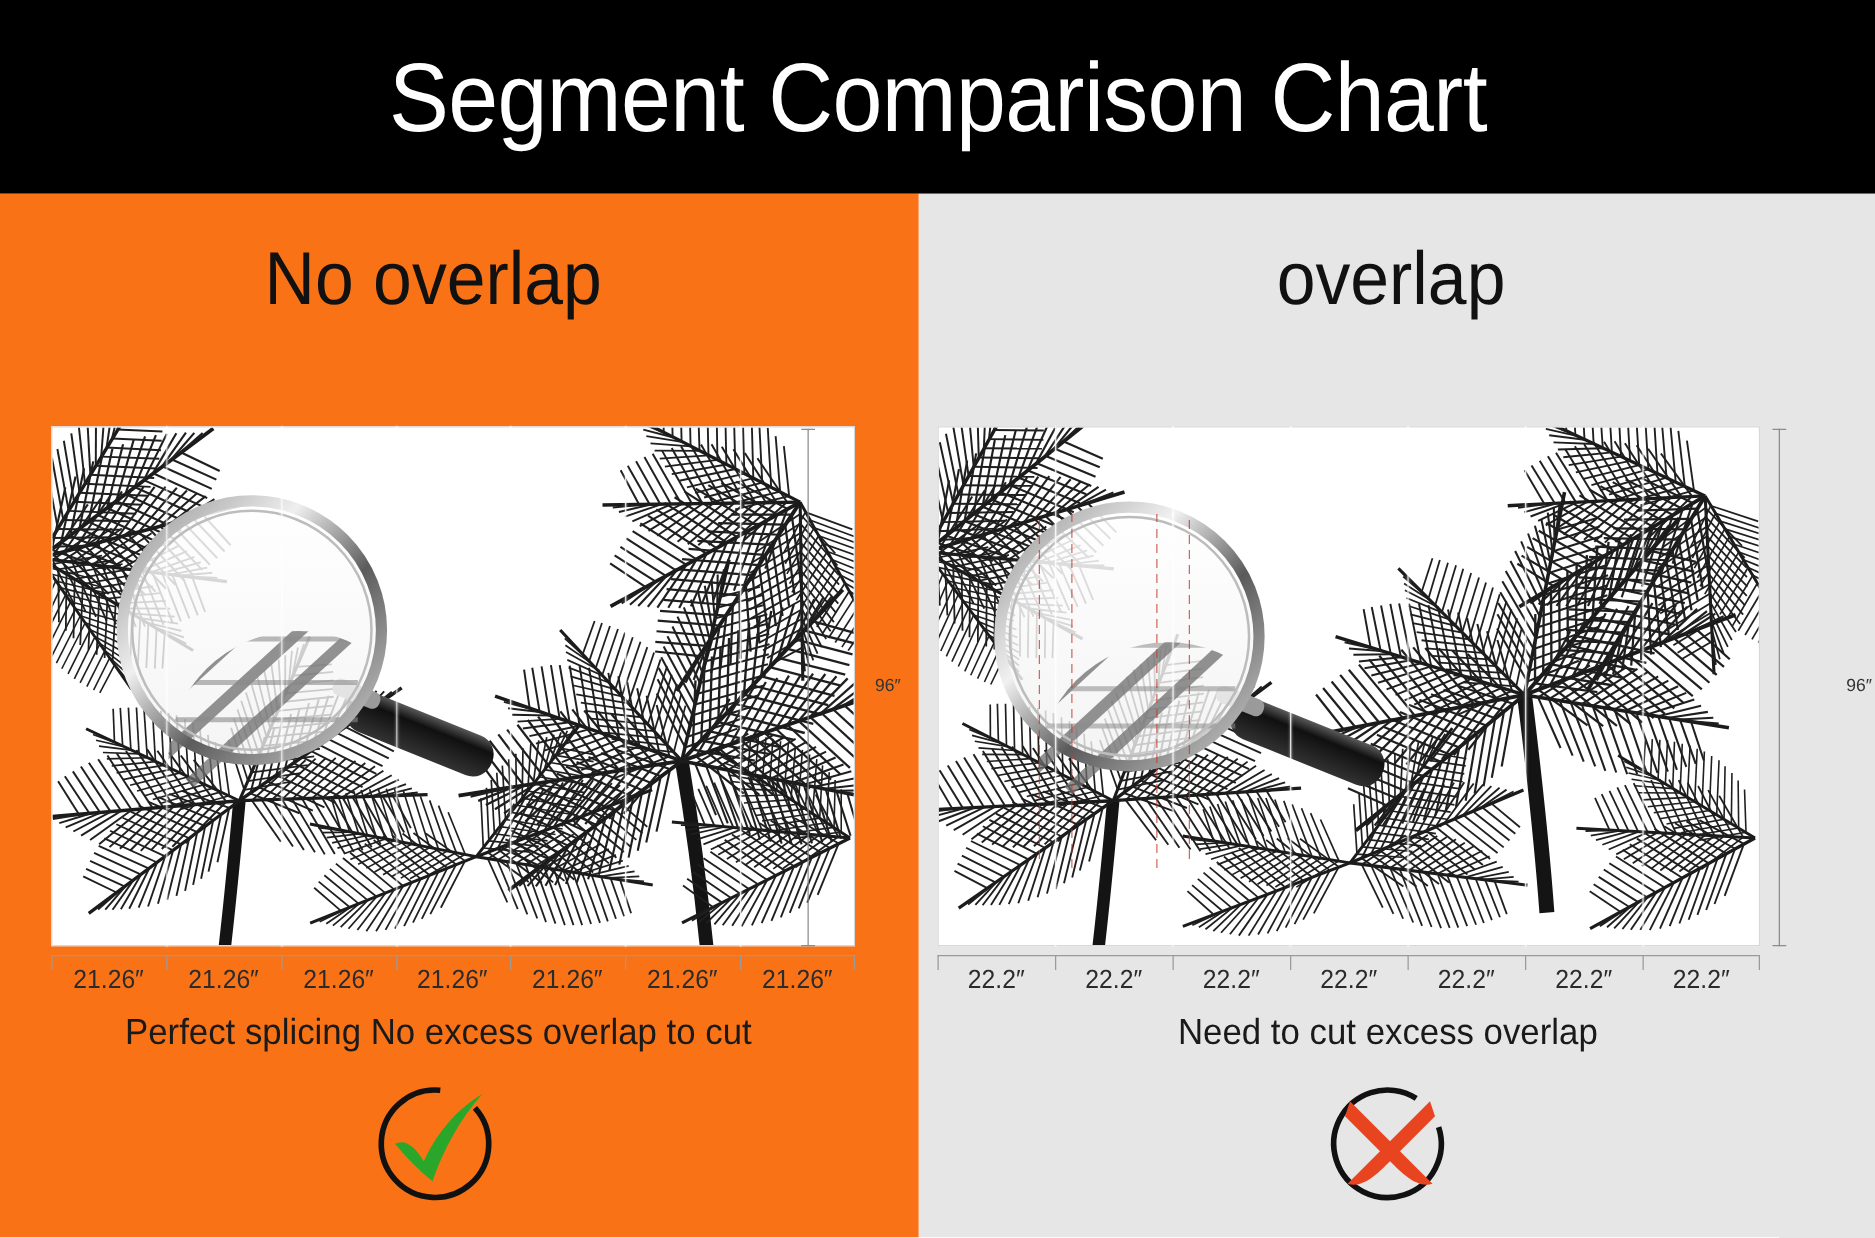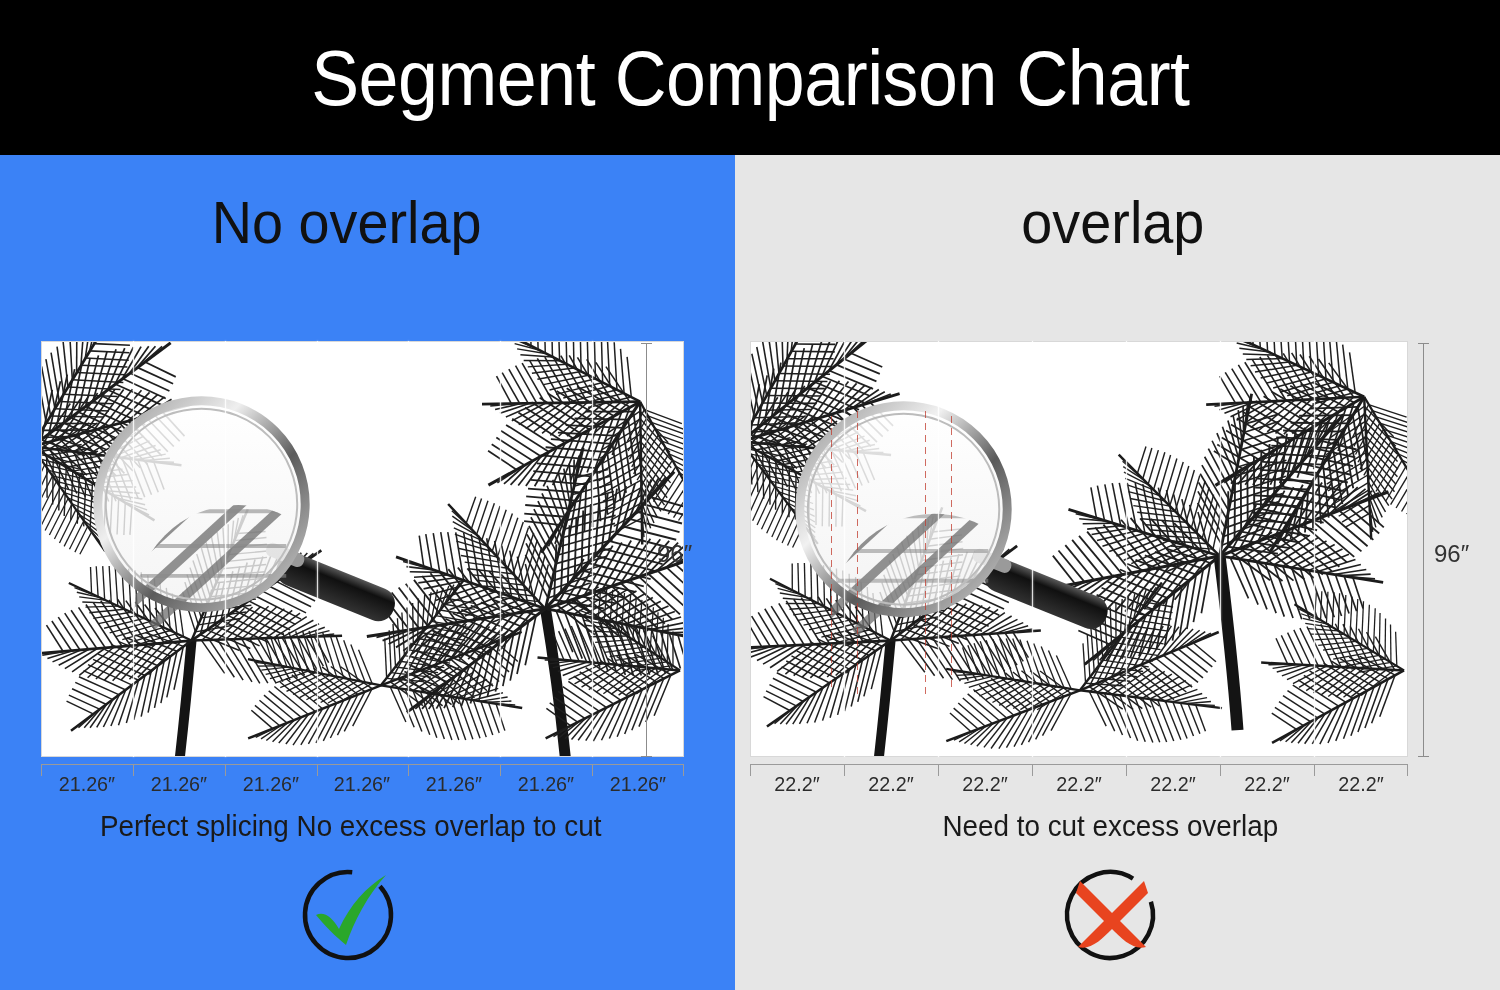--- a/index.html
+++ b/index.html
@@ -23,21 +23,21 @@
     font-weight:400;
     letter-spacing:-0.5px;
     font-family:"Liberation Sans", sans-serif;
     transform:scaleX(0.92);
     line-height:1;
   }
 
   
   .panels{position:absolute;left:0;top:155px;width:1500px;height:835px;display:flex;}
   .panel{position:relative;height:835px;}
-  .panel-left{width:735px;background:#3b82f6;}
+  .panel-left{width:735px;background:#f97316;}
   .panel-right{width:765px;background:#e6e6e6;}
 
   .panel-heading{
     position:absolute;top:38px;left:0;width:100%;
     text-align:center;
     font-size:60px;color:#111111;font-weight:400;
     transform:scaleX(0.93);
     line-height:1;
   }
   .panel-left .panel-heading{padding-right:45px;box-sizing:border-box;}
@@ -61,21 +61,21 @@
 
   
   .overlap-line{position:absolute;width:1px;pointer-events:none;
     background:repeating-linear-gradient(to bottom,#c0392b 0 7px,transparent 7px 12px);
     opacity:.75;}
 
   
   .dim-v{position:absolute;width:1px;background:#8c8c8c;}
   .dim-v::before,.dim-v::after{content:"";position:absolute;left:-5px;width:11px;height:1px;background:#8c8c8c;}
   .dim-v::before{top:0;} .dim-v::after{bottom:0;}
-  .dim-v-label{position:absolute;font-size:24px;color:#333;white-space:nowrap;}
+  .dim-v-label{position:absolute;font-size:14px;color:#333;white-space:nowrap;margin-left:43px;}
 
   .dim-h{position:absolute;height:1px;background:#9a9a9a;}
   .ticks{position:absolute;height:12px;}
   .tick{position:absolute;top:0;width:1px;height:12px;background:#9a9a9a;}
   .dim-labels{position:absolute;display:flex;}
   .dim-cell{font-size:21px;color:#2b2b2b;text-align:center;transform:scaleX(0.94);}
 
   
   .caption{
     position:absolute;left:0;width:100%;top:655px;text-align:center;

